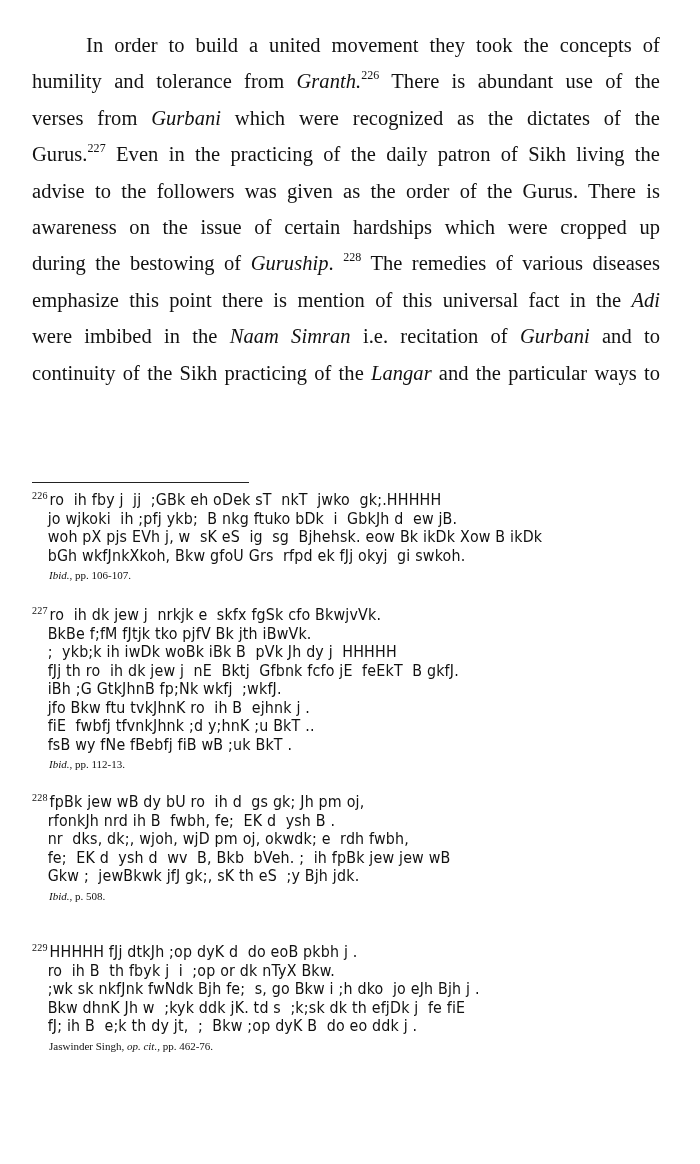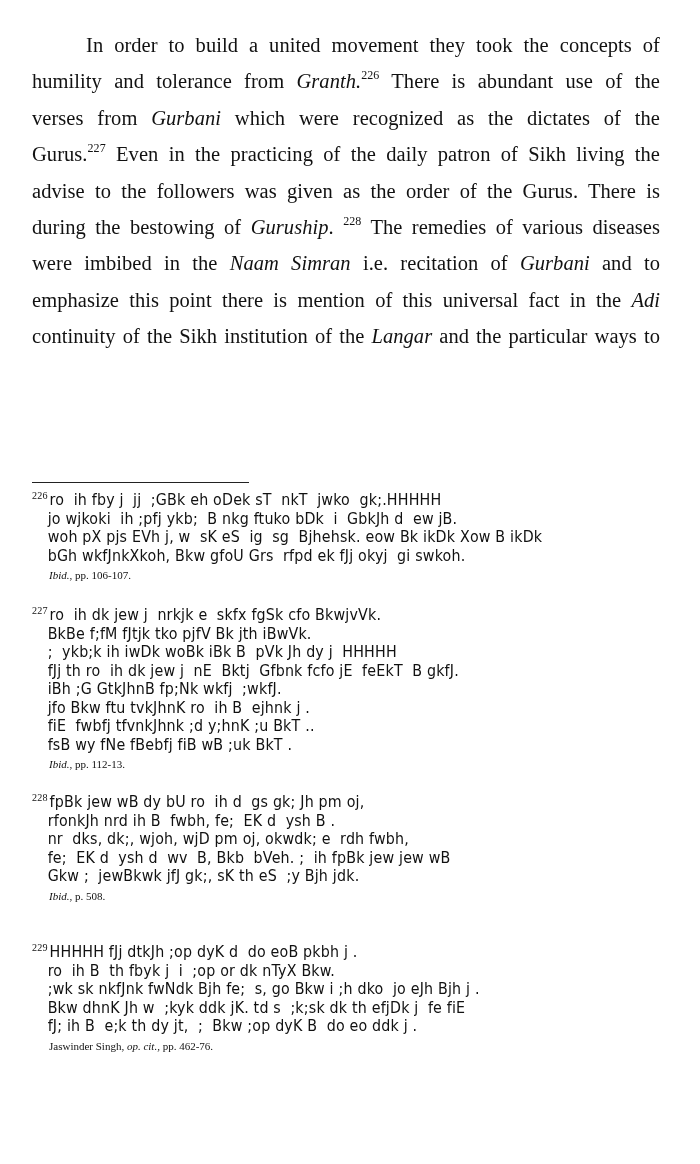--- a/index.html
+++ b/index.html
@@ -39,24 +39,25 @@
 </head>
 <body>
 
 <div class="page">
   <div class="body-text" id="body-text">
       <span class="line first"><span>In order to build a united movement they took the concepts of</span></span>
       <span class="line"><span>humility and tolerance from </span><i>Granth.</i><sup>226</sup><span>  There is abundant use of the</span></span>
       <span class="line"><span>verses from </span><i>Gurbani</i><span> which were recognized as the dictates of the</span></span>
       <span class="line"><span>Gurus.</span><sup>227</sup><span>  Even in the practicing of the daily patron of Sikh living the</span></span>
       <span class="line"><span>advise to the followers was given as the order of the Gurus.  There is</span></span>
+      <span class="line"><span>awareness on the issue of certain hardships which were cropped up</span></span>
       <span class="line"><span>during the bestowing of </span><i>Guruship</i><span>. </span><sup>228</sup><span> The remedies of various diseases</span></span>
+      <span class="line"><span>emphasize this point there is mention of this universal fact in the </span><i>Adi</i></span>
       <span class="line"><span>were imbibed in the </span><i>Naam Simran</i><span> i.e. recitation of </span><i>Gurbani</i><span> and to</span></span>
-      <span class="line"><span>emphasize this point there is mention of this universal fact in the </span><i>Adi</i></span>
-      <span class="line"><span>continuity of the Sikh institution of the </span><i>Langar</i><span> and the particular ways to</span></span>
+      <span class="line"><span>continuity of the Sikh practicing of the </span><i>Langar</i><span> and the particular ways to</span></span>
     </div>
   <div class="fn-rule"></div>
   <div id="footnotes">
       <div class="footnote" style="top: 491px;">
         <span class="fn-line first"><span class="fn-num">226</span><span>ro  ih fby j  jj  ;GBk eh oDek sT  nkT  jwko  gk;.HHHHH</span></span>
         <span class="fn-line"><span>jo wjkoki  ih ;pfj ykb;  B nkg ftuko bDk  i  GbkJh d  ew jB.</span></span>
         <span class="fn-line"><span>woh pX pjs EVh j, w  sK eS  ig  sg  Bjhehsk. eow Bk ikDk Xow B ikDk</span></span>
         <span class="fn-line"><span>bGh wkfJnkXkoh, Bkw gfoU Grs  rfpd ek fJj okyj  gi swkoh.</span></span>
         <span class="fn-cite"><i>Ibid.</i><span>, pp. 106-107.</span></span>
       </div>

